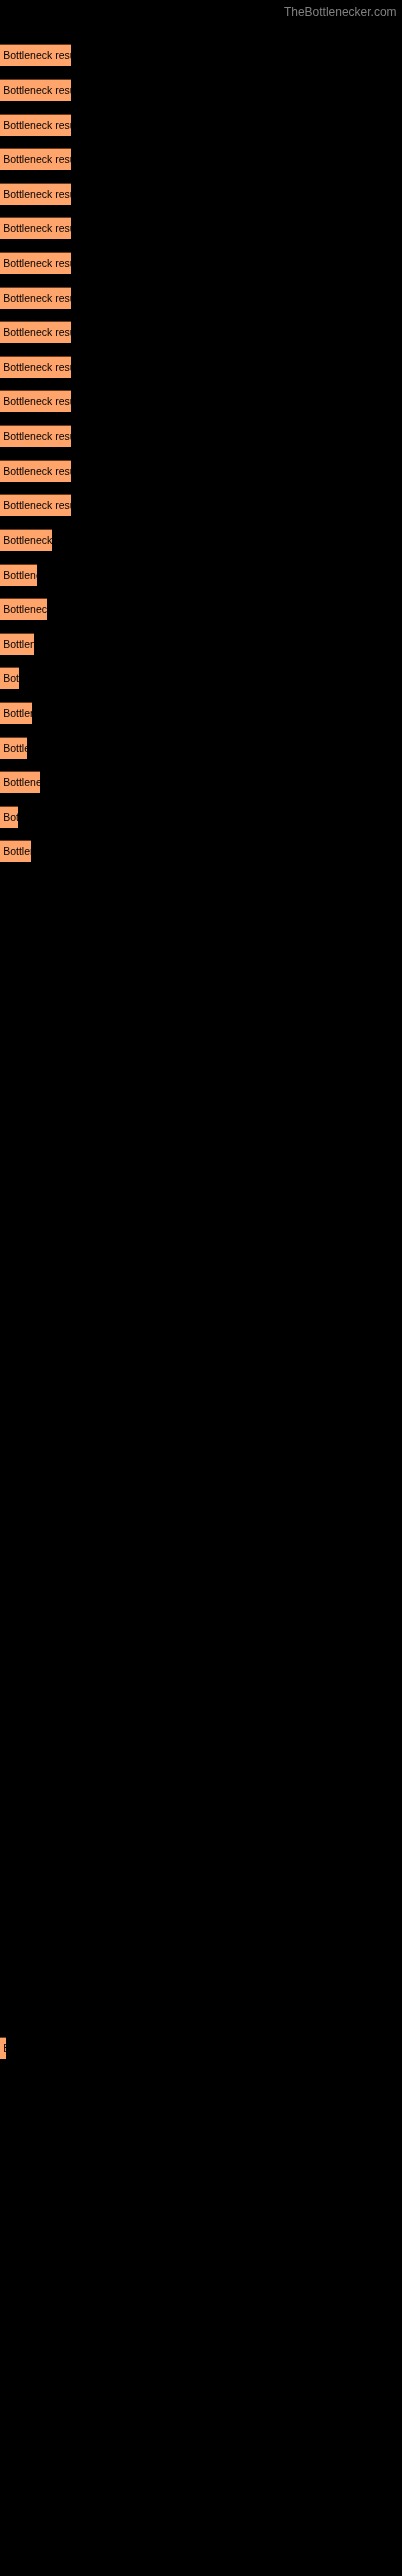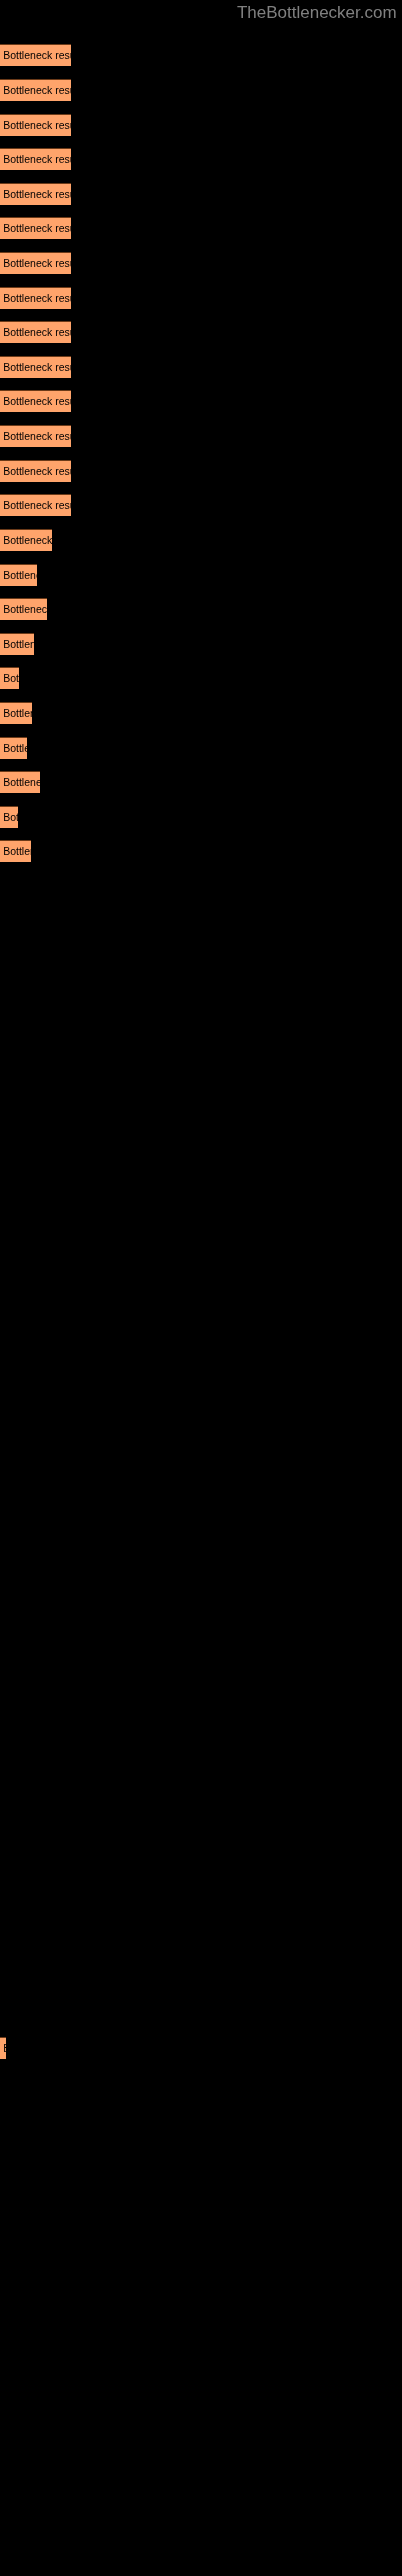--- a/index.html
+++ b/index.html
@@ -18,21 +18,21 @@
     position: relative;
     width: 403px;
     height: 2576px;
     background: #000000;
   }
   .site-title {
     position: absolute;
     right: 6.4px;
     top: 1.6px;
     font-family: "Liberation Sans", sans-serif;
-    font-size: 17px;
+    font-size: 12px;
     color: #808080;
     letter-spacing: 0px;
     white-space: nowrap;
     line-height: 21px;
   }
   .plot-area {
     position: absolute;
     left: 0;
     top: 0;
     width: 403px;

